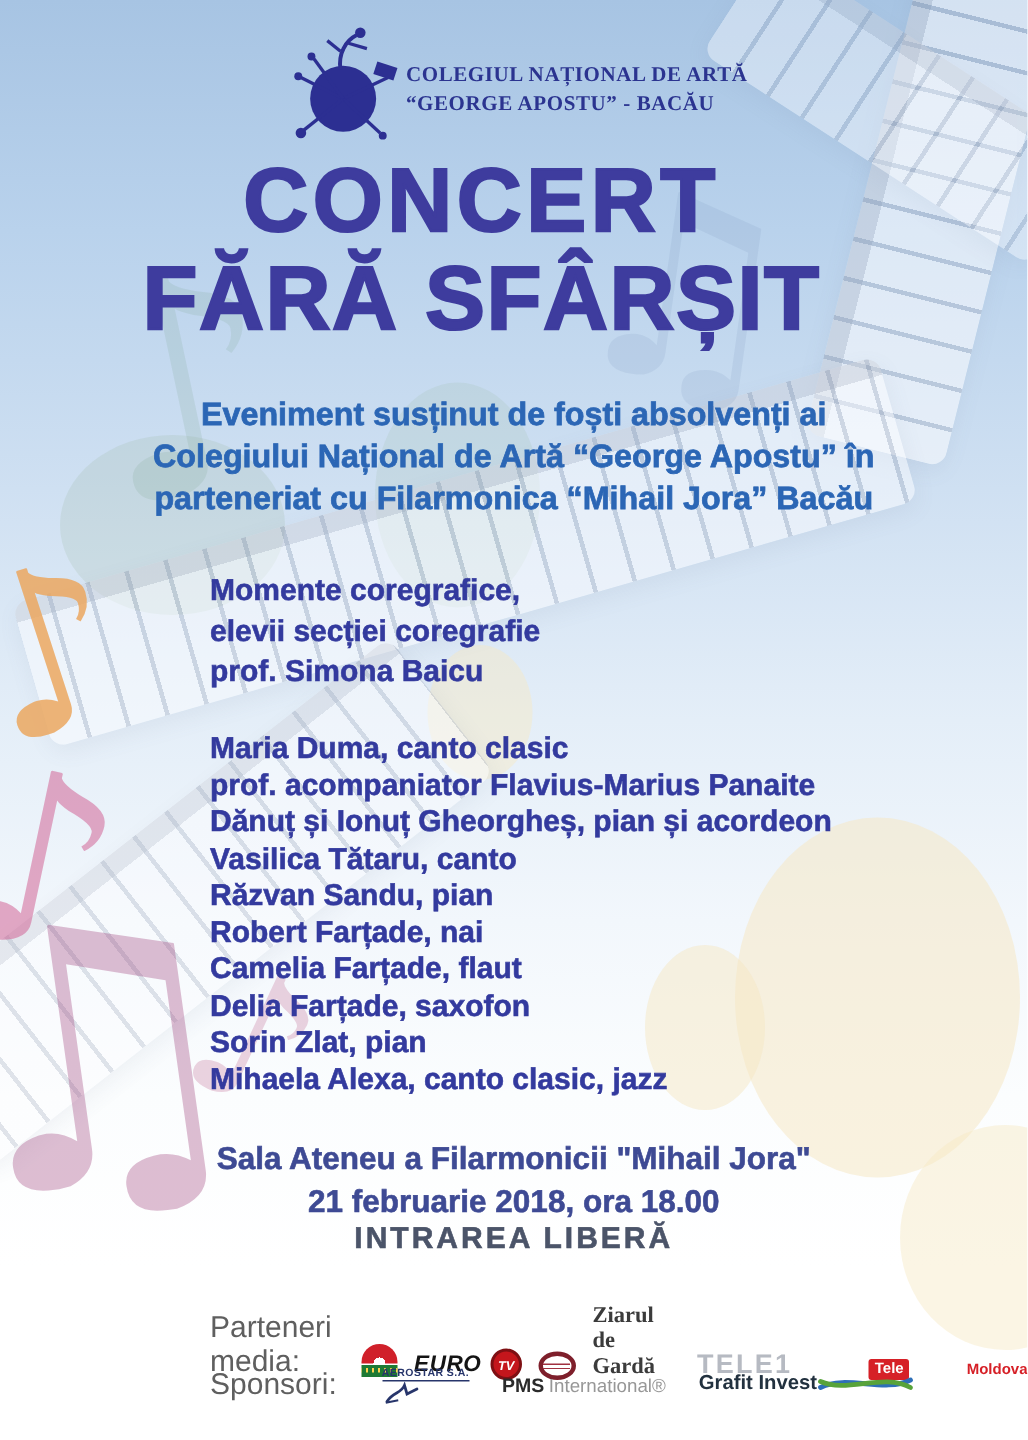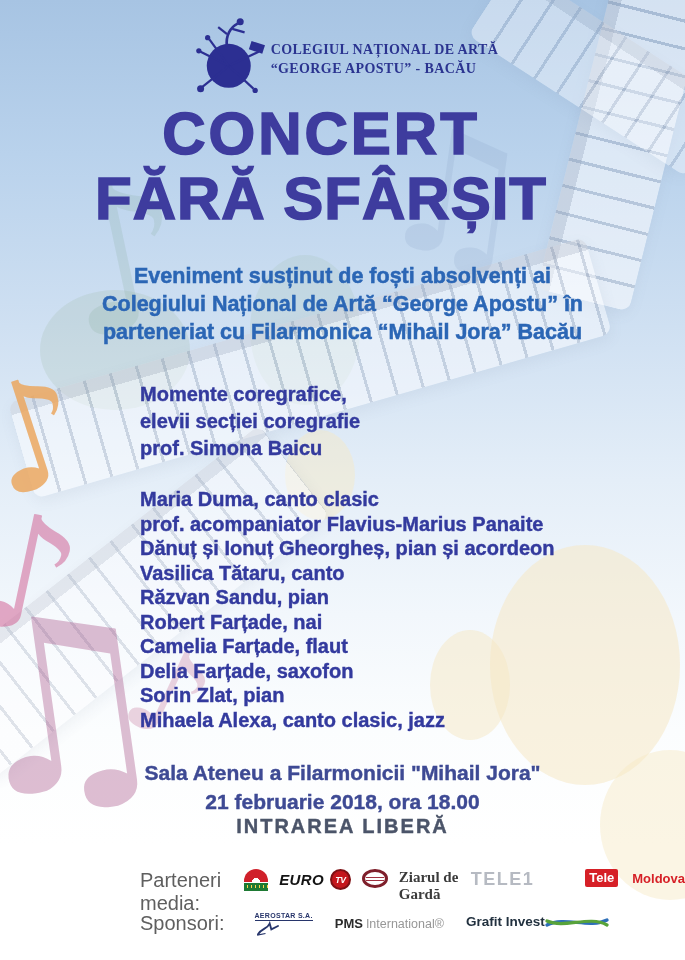--- a/index.html
+++ b/index.html
@@ -26,40 +26,40 @@
   .title .l2{font-size:60px;line-height:66px;letter-spacing:1px;}
   .subtitle{position:absolute;top:262px;left:0;width:685px;text-align:center;color:#2b66b5;font-weight:bold;
             font-size:21.5px;line-height:28px;z-index:2;-webkit-text-stroke:.5px #2b66b5;}
   .choreo{position:absolute;top:381px;left:140px;color:#333a9e;font-weight:bold;font-size:20px;line-height:27px;z-index:2;-webkit-text-stroke:.4px #333a9e;}
   .performers{position:absolute;top:487px;left:140px;color:#333a9e;font-weight:bold;font-size:20px;line-height:24.5px;z-index:2;-webkit-text-stroke:.4px #333a9e;}
   .venue{position:absolute;top:758px;left:0;width:685px;text-align:center;color:#3e4a94;font-weight:bold;
          font-size:21px;line-height:29px;z-index:2;-webkit-text-stroke:.4px #3e4a94;}
   .admission{position:absolute;top:815px;left:0;width:685px;text-align:center;color:#4b5469;font-weight:bold;
              font-size:20px;letter-spacing:2px;z-index:2;-webkit-text-stroke:.4px #4b5469;}
   
-  .media-row{position:absolute;top:869px;left:140px;display:flex;align-items:flex-start;gap:11px;z-index:2;}
+  .media-row{position:absolute;top:869px;left:140px;display:flex;align-items:flex-end;gap:11px;z-index:2;}
   .sponsor-row{position:absolute;top:912px;left:140px;display:flex;align-items:flex-start;gap:22px;z-index:2;}
   .foot-label{font-size:20px;color:#5f5f5f;margin-right:8px;}
   .crest{width:24px;height:24px;display:flex;flex-direction:column;align-items:center;}
   .crest .sun{width:24px;height:13px;border-radius:24px 24px 0 0;
               background:radial-gradient(circle at 50% 100%,#ffffff 0 4px,#d0202a 4px 12px);}
   .crest .banner{width:24px;height:8px;margin-top:1px;background:#1e7a34;
                  background-image:repeating-linear-gradient(90deg,transparent 0 3px,#ffd34d 3px 4px);background-size:100% 3px;background-position:0 2px;background-repeat:no-repeat;}
   .eurotv{display:flex;align-items:center;gap:6px;}
   .eurotv .txt{font-style:italic;font-weight:bold;font-size:15px;color:#141414;letter-spacing:.4px;}
   .eurotv .tv{width:21px;height:21px;border-radius:50%;background:#c4161c;border:2px solid #7e0f13;color:#fff;
               font-size:8.5px;font-weight:bold;font-style:italic;display:flex;align-items:center;justify-content:center;box-sizing:border-box;}
   .ovalbadge{width:40px;height:19px;border:3px solid #7e1f2b;border-radius:50%;background:#fff;box-sizing:border-box;
              display:flex;align-items:center;justify-content:center;}
   .ovalbadge .dash{width:18px;height:4px;background:repeating-linear-gradient(180deg,#a03040 0 1px,transparent 1px 3px);}
   .ziarul{font-family:"Liberation Serif",serif;font-weight:bold;font-size:15px;color:#3b3b3b;}
   .tele1{font-size:18px;font-weight:bold;color:#b6bac2;letter-spacing:1.5px;}
-  .telemoldova{display:flex;align-items:center;gap:14px;font-size:13px;font-weight:bold;padding-left:40px;}
+  .telemoldova{display:flex;align-items:center;gap:2px;font-size:10px;font-weight:bold;padding-left:40px;}
   .telemoldova .badge{background:#d62027;color:#fff;padding:1px 4px 2px;border-radius:2px;}
-  .telemoldova .rest{color:#d62027;}
+  .telemoldova .rest{color:#d62027;margin-left:36px;}
   .aerostar{display:flex;flex-direction:column;align-items:flex-start;color:#27356b;}
   .aerostar .txt{font-size:7px;font-weight:bold;letter-spacing:.3px;border-bottom:1px solid #27356b;padding-bottom:1px;}
   .pms{font-size:12.5px;color:#979797;white-space:nowrap;margin-top:4px;}
   .pms .main{color:#2b2b2b;font-weight:bold;font-size:13px;margin-right:3px;}
   .grafit{display:flex;flex-direction:row;align-items:center;margin-top:2px;}
   .grafit .txt{font-size:13.5px;font-weight:bold;color:#22313f;align-self:flex-start;}
 </style>
 </head>
 <body>
 

